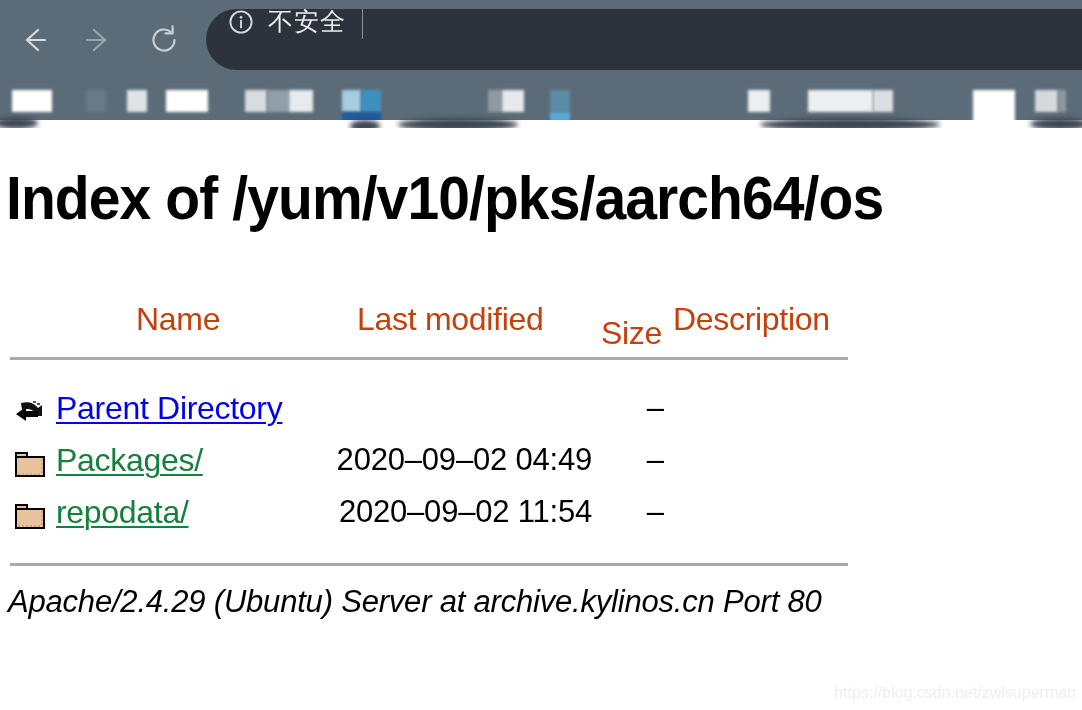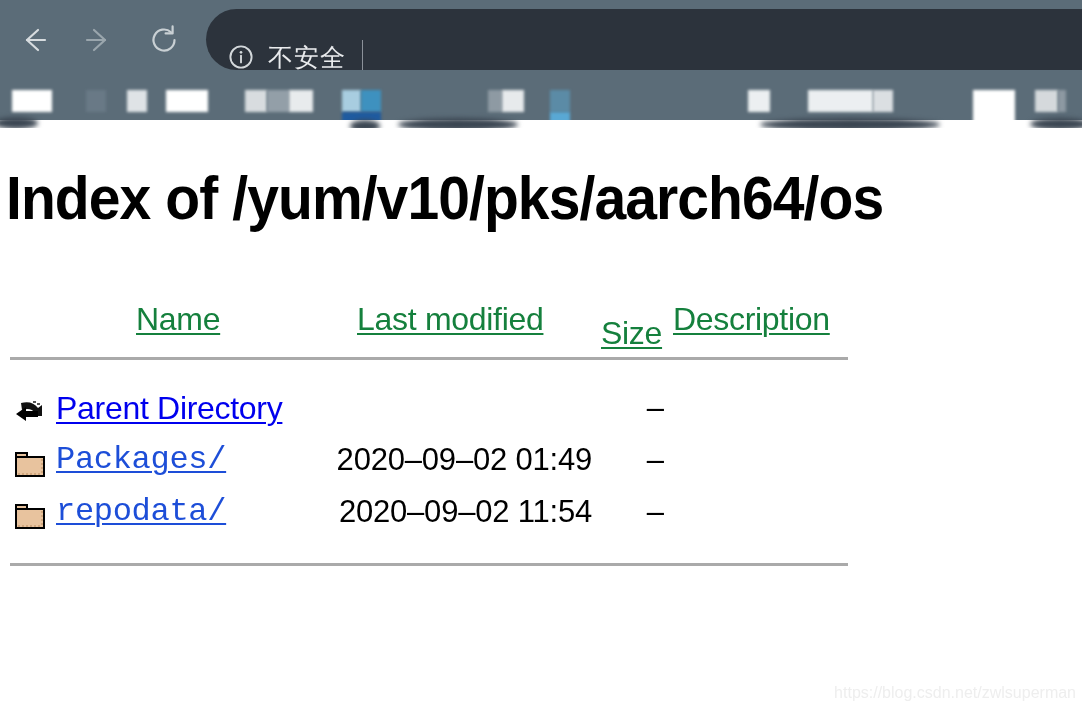--- a/index.html
+++ b/index.html
@@ -50,21 +50,21 @@
   
   .omnibox {
     position: absolute;
     left: 206px;
     top: 9px;
     width: 876px;
     height: 61px;
     background: #2c333c;
     border-radius: 32px 0 0 32px;
     display: flex;
-    align-items: flex-end;
+    align-items: flex-start;
     overflow: hidden;
   }
   .omni-info-icon {
     margin-left: 22px;
     width: 26px;
     height: 26px;
     flex: 0 0 auto;
   }
   .omni-security-label {
     margin-left: 14px;
@@ -181,22 +181,21 @@
   }
   .hrule-top    { top: 229px; }
   .hrule-bottom { top: 435px; }
 
   .col-head {
     position: absolute;
     font-family: "Liberation Sans Narrow", "Liberation Sans", sans-serif;
     font-size: 32px;
     line-height: 34px;
     font-weight: 500;
-    color: #15803d;
-    text-decoration: underline;
+    color: #c2410c;
     text-decoration-thickness: 2px;
     text-underline-offset: 3px;
     white-space: nowrap;
     letter-spacing: -0.3px;
   }
   .ch-name      { left: 136px; top: 174px; }
   .ch-modified  { left: 346px; top: 174px; margin-left: 11px; }
   .ch-size      { left: 601px; top: 188px; }
   .ch-desc      { left: 673px; top: 174px; }
 
@@ -227,21 +226,21 @@
     font-family: "Liberation Sans Narrow", "Liberation Sans", sans-serif;
     font-size: 32px;
     line-height: 40px;
     color: #0000ee;
     text-decoration: underline;
     text-decoration-thickness: 2px;
     text-underline-offset: 3px;
     white-space: nowrap;
     letter-spacing: -0.3px;
   }
-  .row-link.visited { color: #1d4ed8; font-family: Liberation Mono, monospace; }
+  .row-link.visited { color: #15803d; }
 
   .row-date {
     position: absolute;
     top: 0px;
     left: 0px;
     width: 592px;
     text-align: right;
     font-family: "Liberation Sans Narrow", "Liberation Sans", sans-serif;
     font-size: 31px;
     line-height: 40px;
@@ -396,36 +395,37 @@
     <div class="row row-1">
       <span class="row-icon">
         <svg width="34" height="32" viewBox="0 0 34 32">
           <path d="M3 5 H14 V9 H31 V28 H3 Z" fill="#e8c39e" stroke="#000000" stroke-width="2"></path>
           <path d="M3 9 H14" stroke="#000000" stroke-width="2"></path>
           <path d="M5 26 H29" stroke="#b98b5e" stroke-width="1" stroke-dasharray="2 2"></path>
           <path d="M29 11 V26" stroke="#b98b5e" stroke-width="1" stroke-dasharray="2 2"></path>
         </svg>
       </span>
       <a class="row-link visited" href="#">Packages/</a>
-      <span class="row-date">2020–09–02 01:49</span>
+      <span class="row-date">2020–09–02 04:49</span>
       <span class="row-size">–</span>
     </div>
 
     <div class="row row-2">
       <span class="row-icon">
         <svg width="34" height="32" viewBox="0 0 34 32">
           <path d="M3 5 H14 V9 H31 V28 H3 Z" fill="#e8c39e" stroke="#000000" stroke-width="2"></path>
           <path d="M3 9 H14" stroke="#000000" stroke-width="2"></path>
           <path d="M5 26 H29" stroke="#b98b5e" stroke-width="1" stroke-dasharray="2 2"></path>
           <path d="M29 11 V26" stroke="#b98b5e" stroke-width="1" stroke-dasharray="2 2"></path>
         </svg>
       </span>
       <a class="row-link visited" href="#">repodata/</a>
       <span class="row-date">2020–09–02 11:54</span>
       <span class="row-size">–</span>
     </div>
 
     <hr class="hrule hrule-bottom">
   </div>
 
+  <div class="footer-text">Apache/2.4.29 (Ubuntu) Server at archive.kylinos.cn Port 80</div>
 
   <div class="watermark">https://blog.csdn.net/zwlsuperman</div>
 </div>
 
 </body></html>

